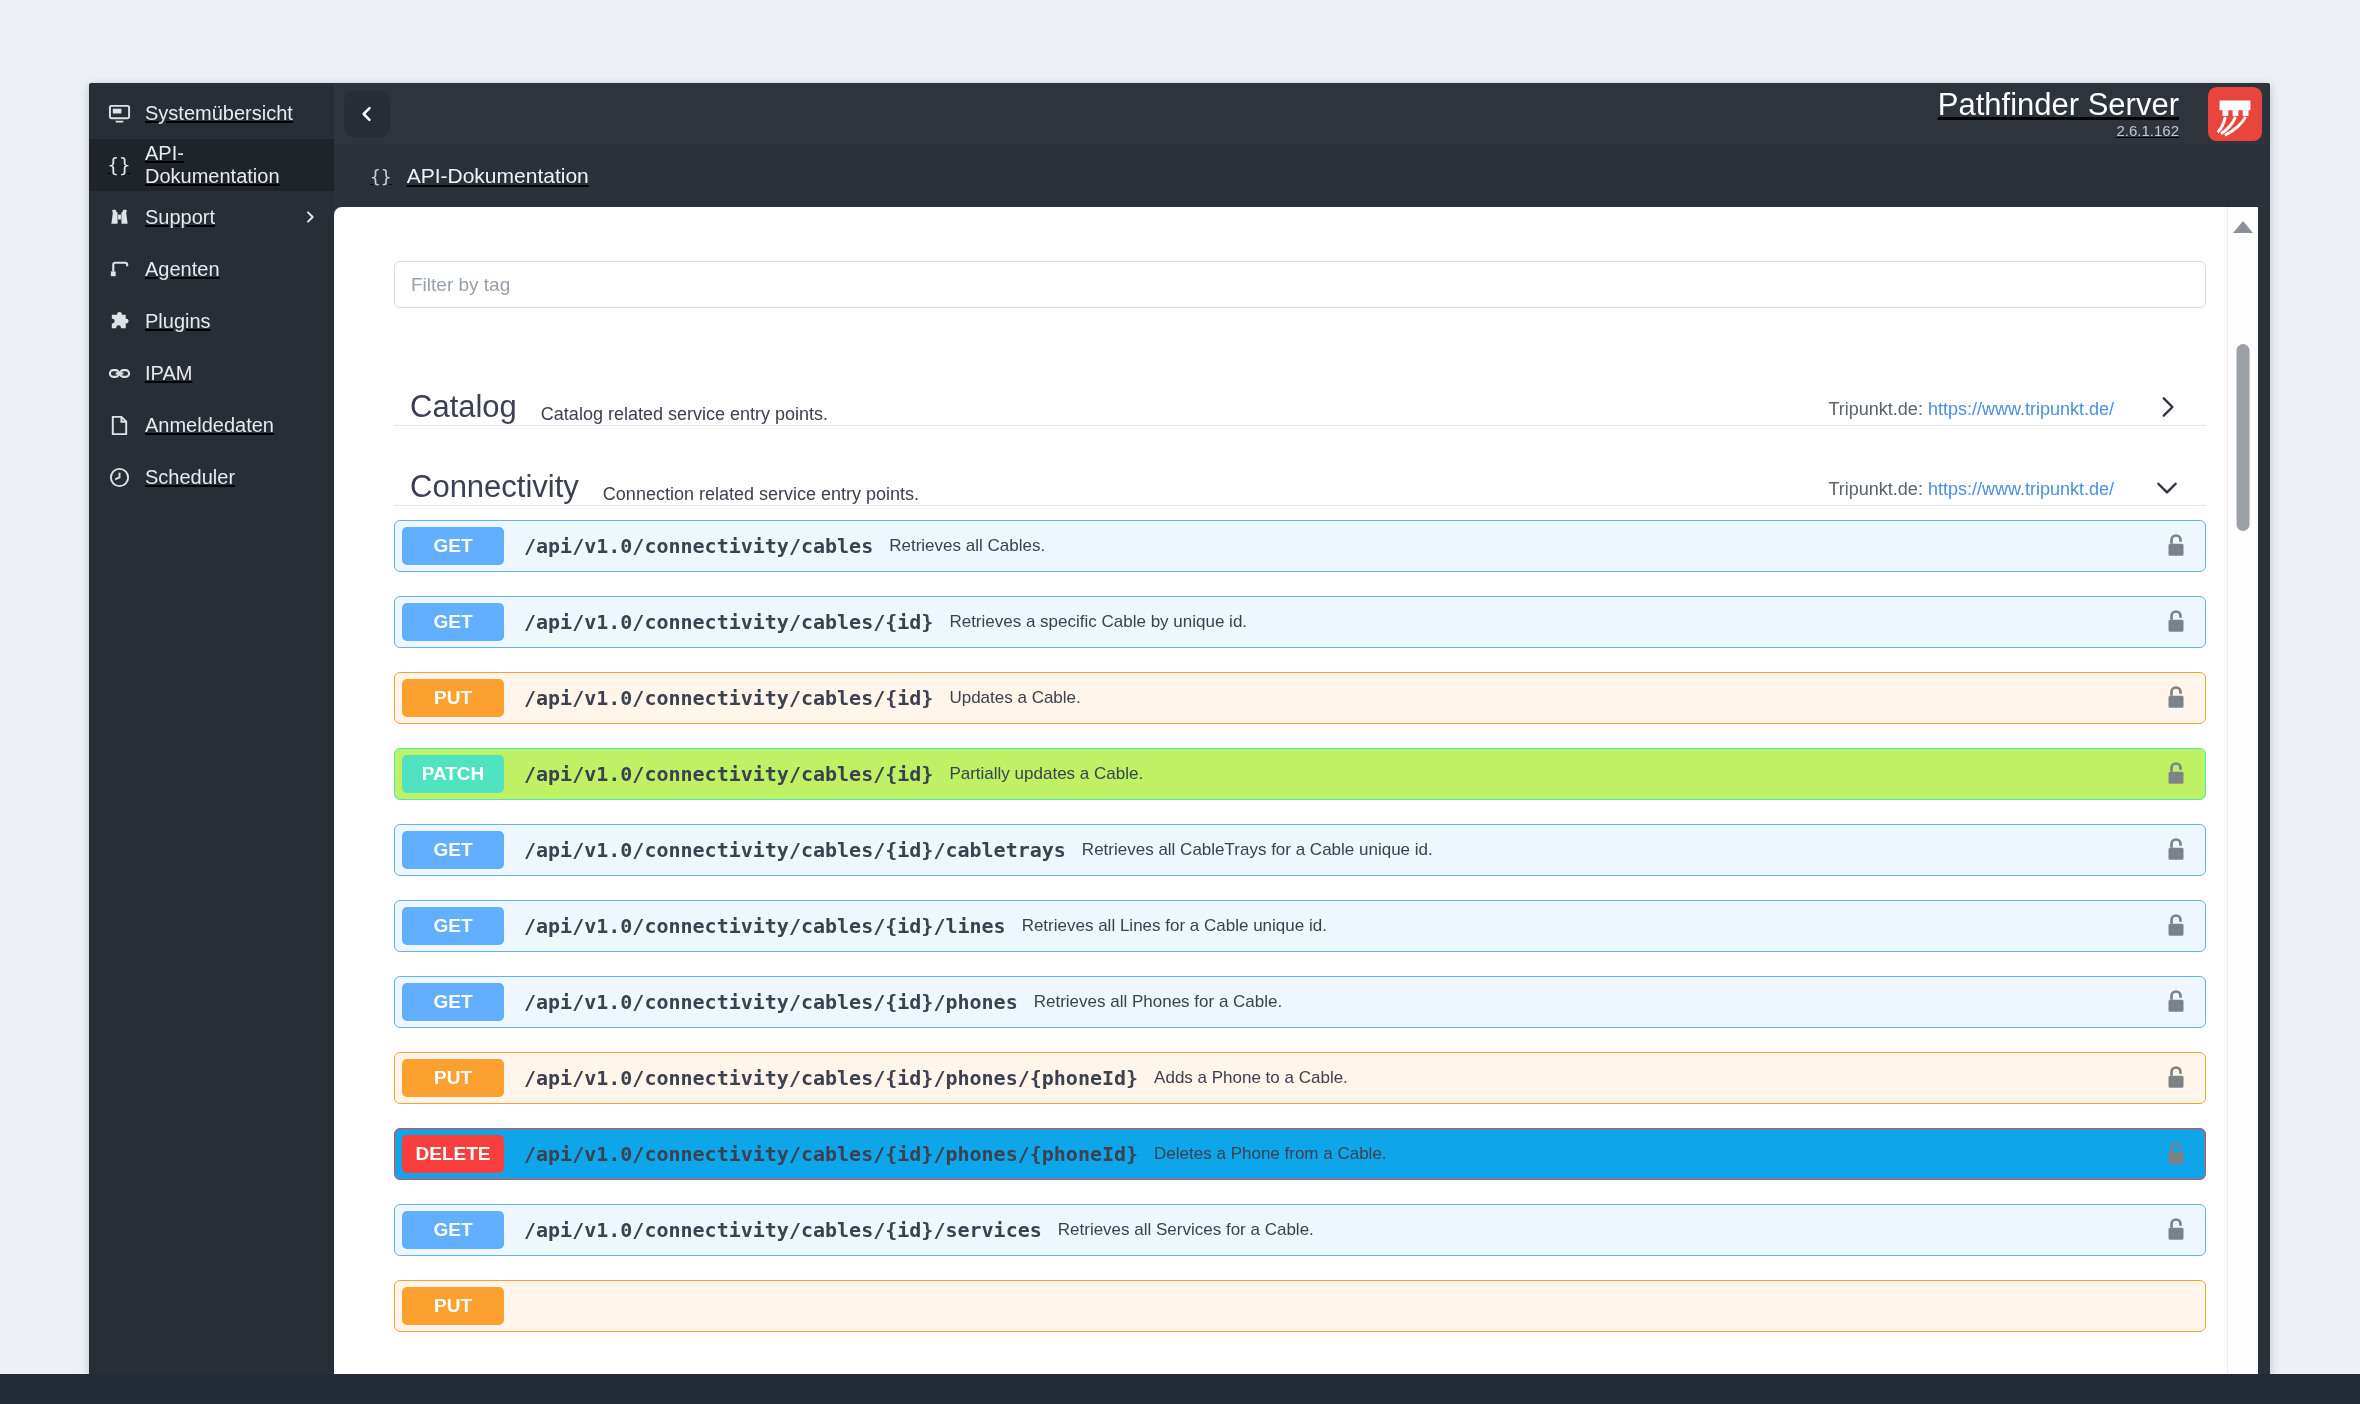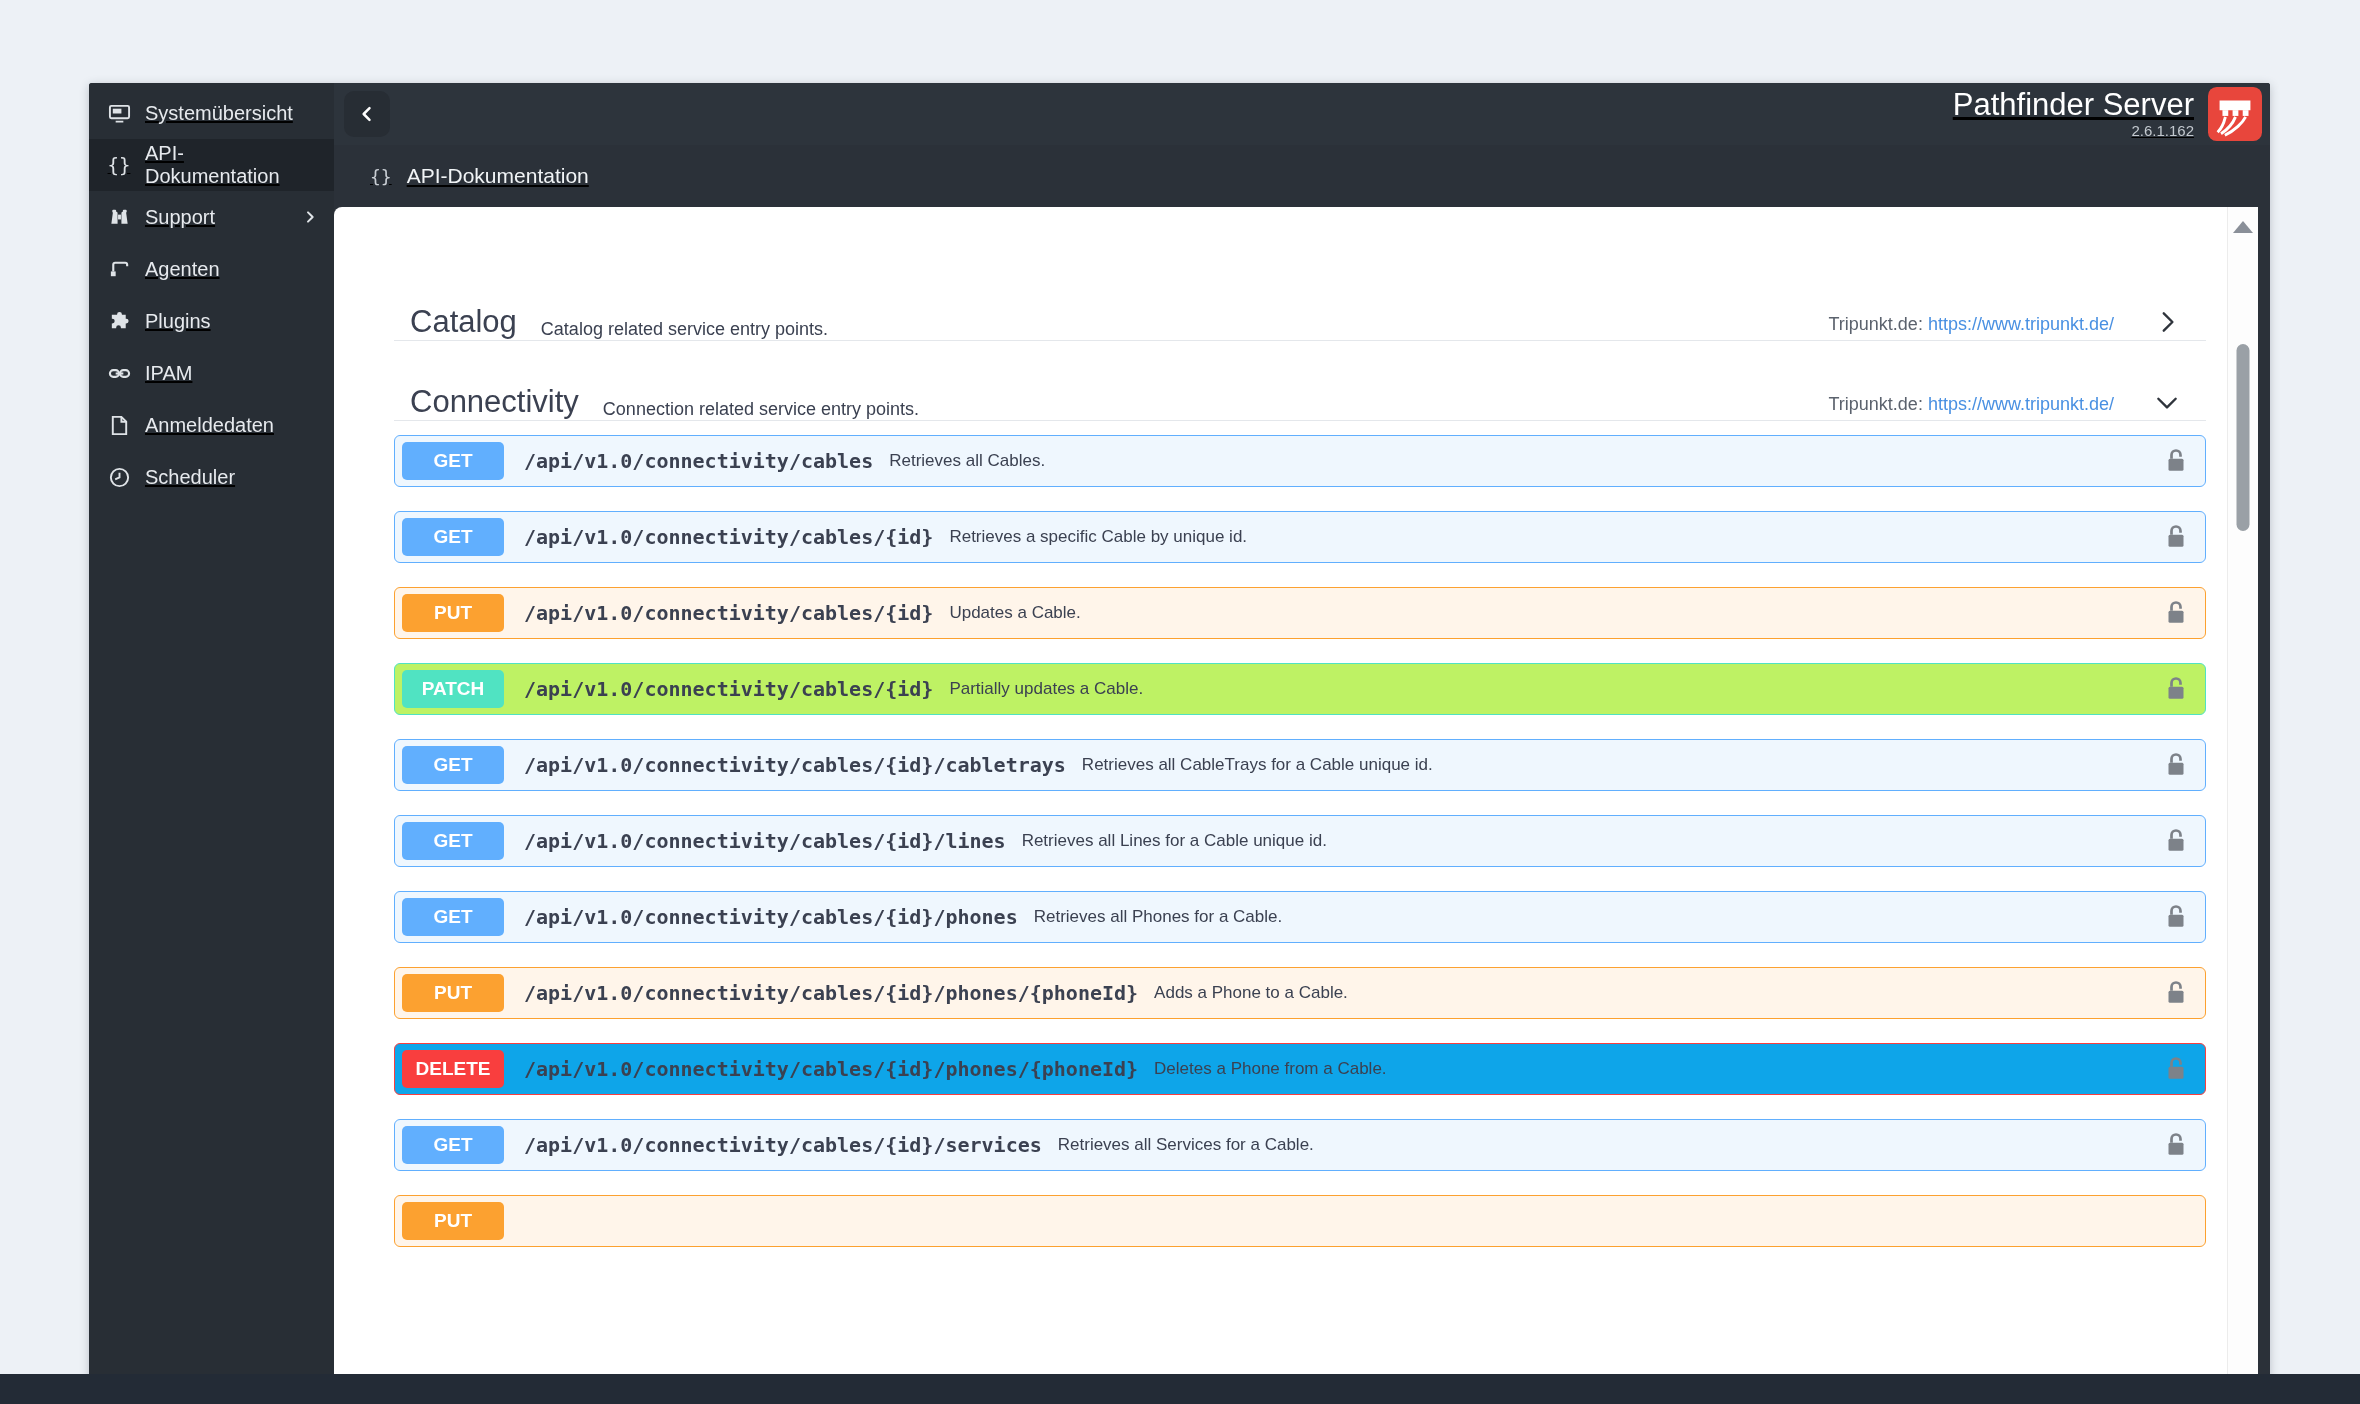--- a/index.html
+++ b/index.html
@@ -20,21 +20,21 @@
   .side-item.active{background:#1f242a;}
   .side-icon{width:24px;height:24px;display:flex;align-items:center;justify-content:center;flex-shrink:0;}
   .glyph-icon{font-family:"DejaVu Sans Mono",monospace;font-size:19px;color:#dfe3e7;}
   .gear-glyph{font-size:26px;line-height:24px;color:#dfe3e7;font-family:"DejaVu Sans",sans-serif;}
   .side-chevron{margin-left:auto;display:flex;}
   .sidebar-footer{margin-top:auto;padding-bottom:2px;}
   
   .main{flex:1;display:flex;flex-direction:column;min-width:0;background:#2b3139;}
   .app-header{height:62px;flex-shrink:0;background:#2d343c;display:flex;align-items:center;padding:0 8px 0 10px;}
   .collapse-btn{width:46px;height:46px;border-radius:10px;background:#272d34;display:flex;align-items:center;justify-content:center;cursor:pointer;}
-  .header-right{margin-left:auto;display:flex;align-items:center;gap:14px;}
+  .header-right{margin-left:auto;display:flex;align-items:center;gap:29px;}
   .header-titles{text-align:right;line-height:1.1;}
   .app-title{color:#ffffff;font-size:31px;}
   .app-version{color:#c3c9cf;font-size:15px;margin-top:1px;}
   .logo{width:54px;height:54px;flex-shrink:0;}
   .toolbar{height:62px;flex-shrink:0;background:#2b3139;display:flex;align-items:center;gap:15px;padding-left:36px;}
   .toolbar-title{color:#f1f4f6;font-size:21px;}
   .toolbar .glyph-icon{font-size:18px;color:#c9ced4;}
   
   .content-wrap{flex:1;margin:0 12px 12px 0;background:#ffffff;border-radius:8px 0 0 0;position:relative;overflow:hidden;}
   .content{position:absolute;top:0;left:0;right:30px;bottom:0;padding:54px 22px 0 60px;overflow:hidden;box-sizing:border-box;}
@@ -202,20 +202,21 @@
     </div>
 
     <div class="toolbar">
       <span class="glyph-icon">{}</span>
       <span class="toolbar-title">API-Dokumentation</span>
     </div>
 
     <div class="content-wrap">
       <div class="content">
 
+        <input class="filter-input" type="text" placeholder="Filter by tag" style="">
 
         <div class="section-header">
           <span class="section-title">Catalog</span>
           <span class="section-desc">Catalog related service entry points.</span>
           <span class="section-right">
             <span>
               <span class="ext-label">Tripunkt.de:</span>
               <a class="ext-link">https://www.tripunkt.de/</a>
             </span>
             <span>

